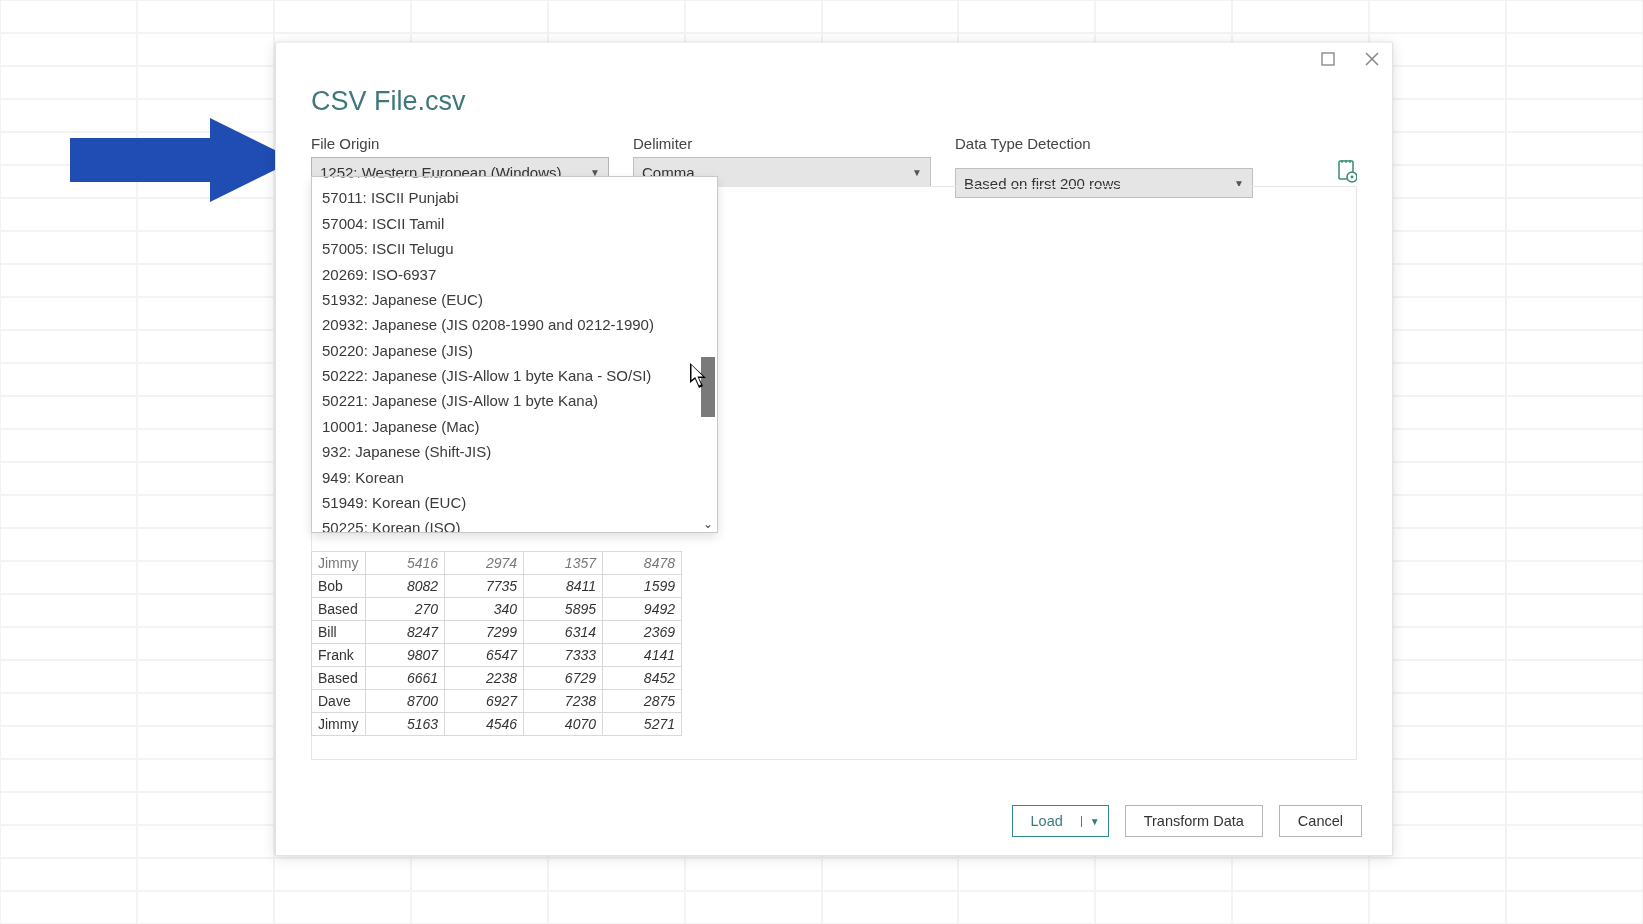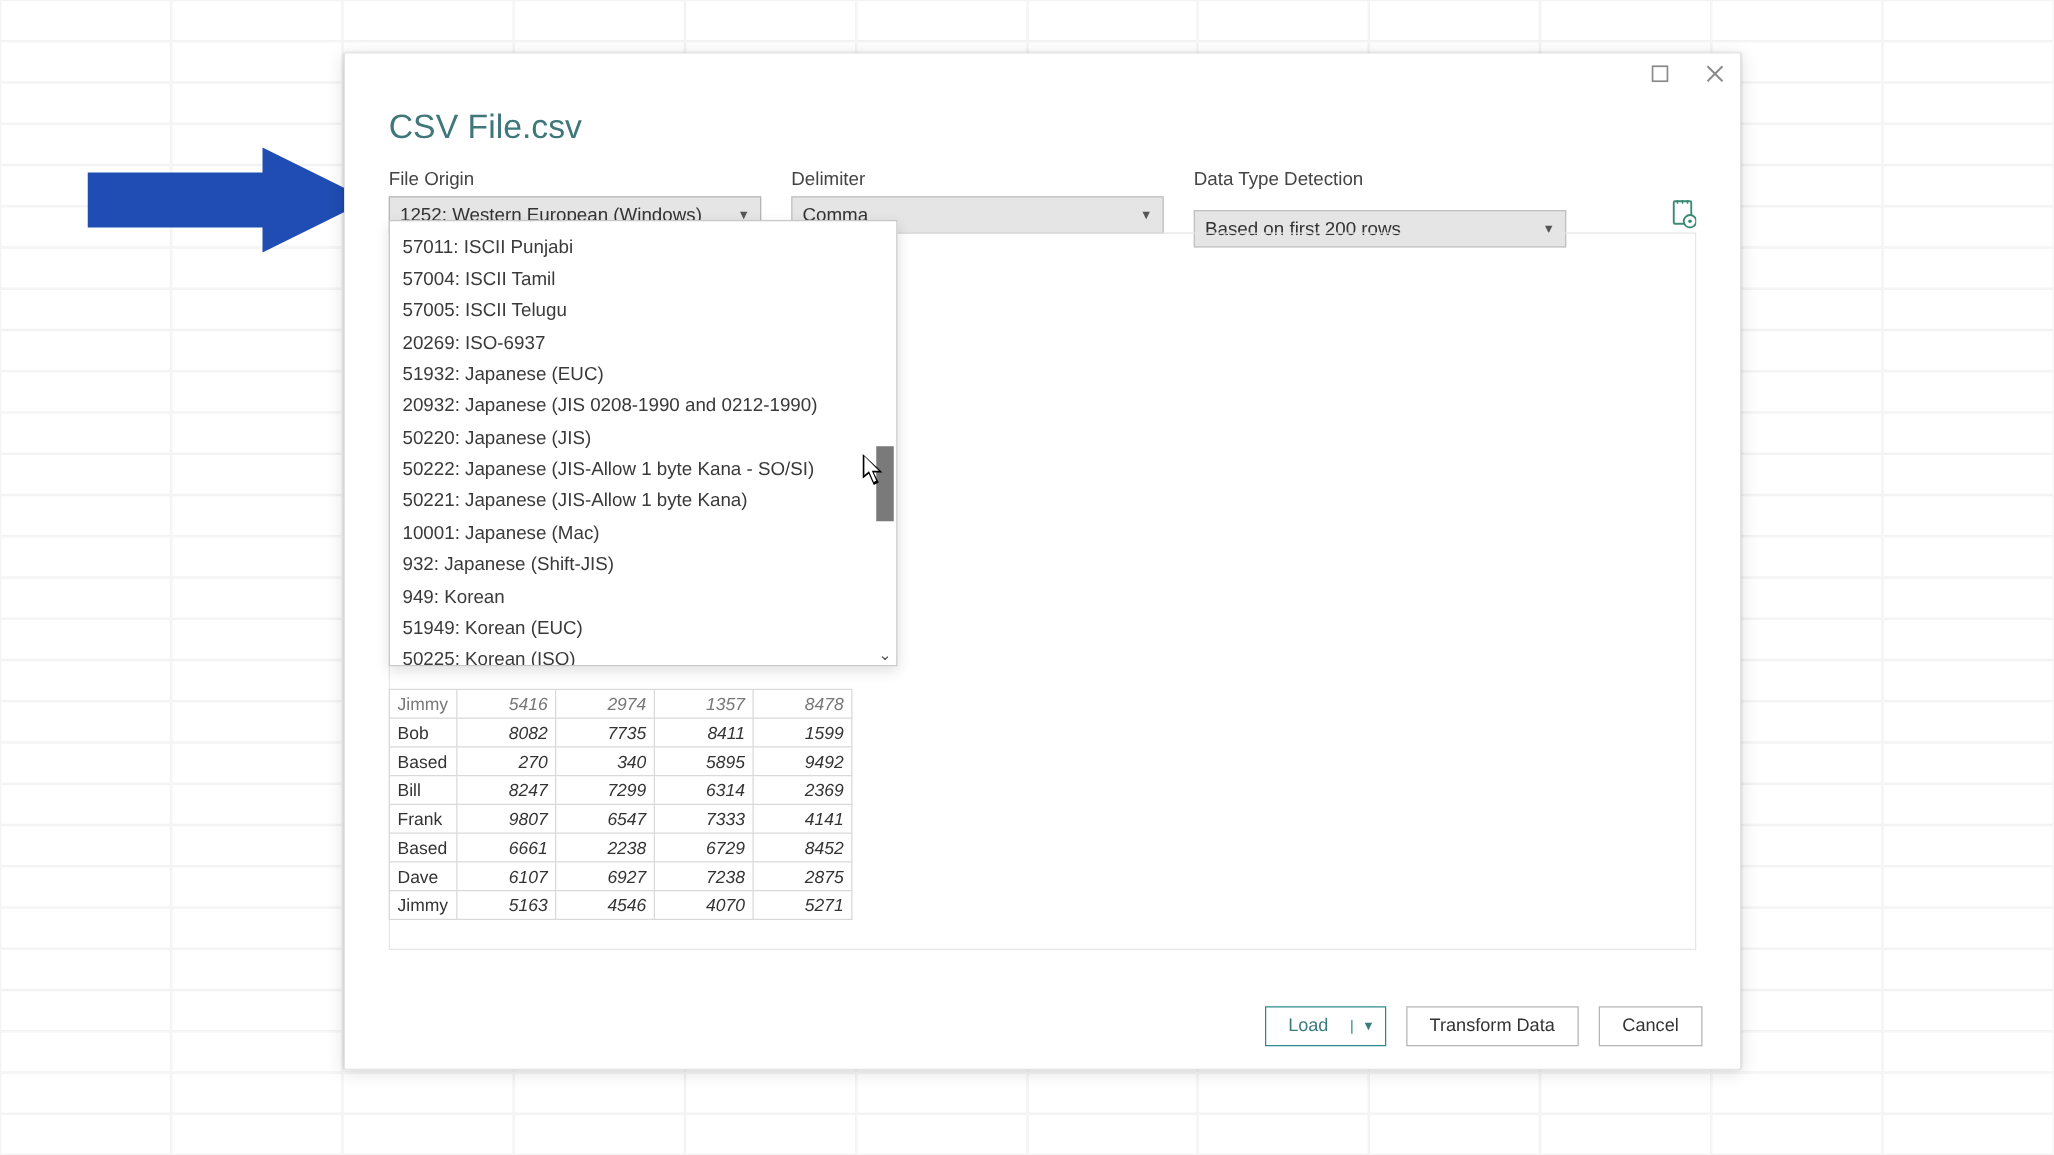--- a/index.html
+++ b/index.html
@@ -702,21 +702,21 @@
           </tr>
           <tr>
             <td>Based</td>
             <td>6661</td>
             <td>2238</td>
             <td>6729</td>
             <td>8452</td>
           </tr>
           <tr>
             <td>Dave</td>
-            <td>6107</td>
+            <td>8700</td>
             <td>6927</td>
             <td>7238</td>
             <td>2875</td>
           </tr>
           <tr>
             <td>Jimmy</td>
             <td>5163</td>
             <td>4546</td>
             <td>4070</td>
             <td>5271</td>

